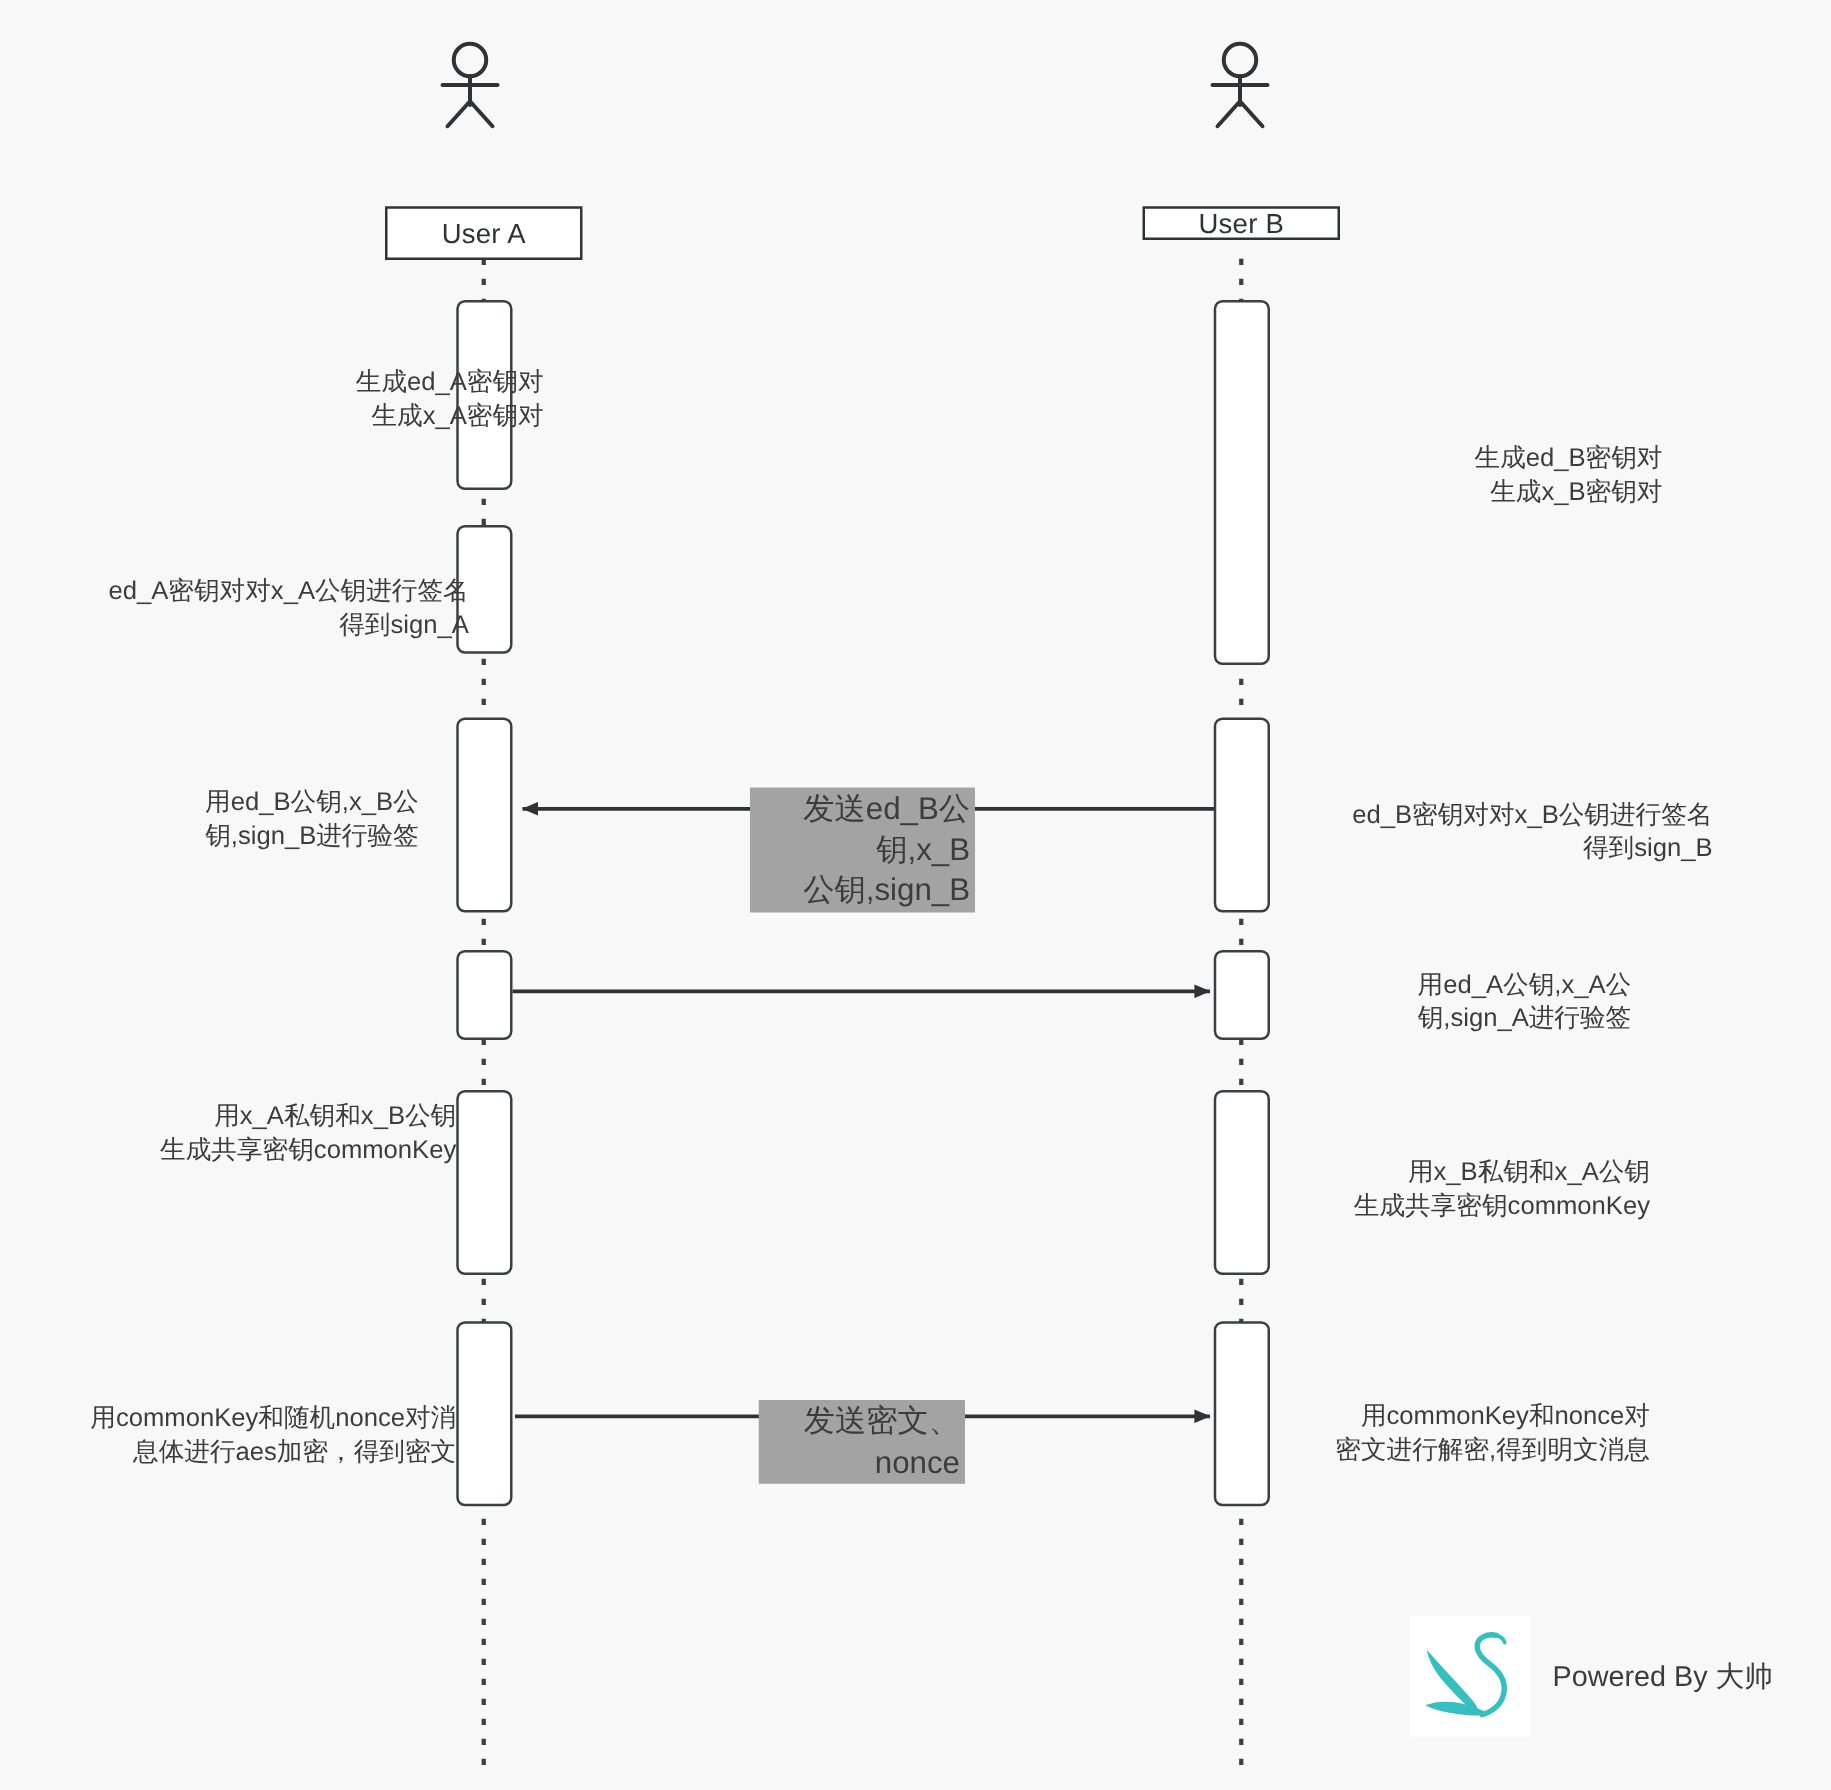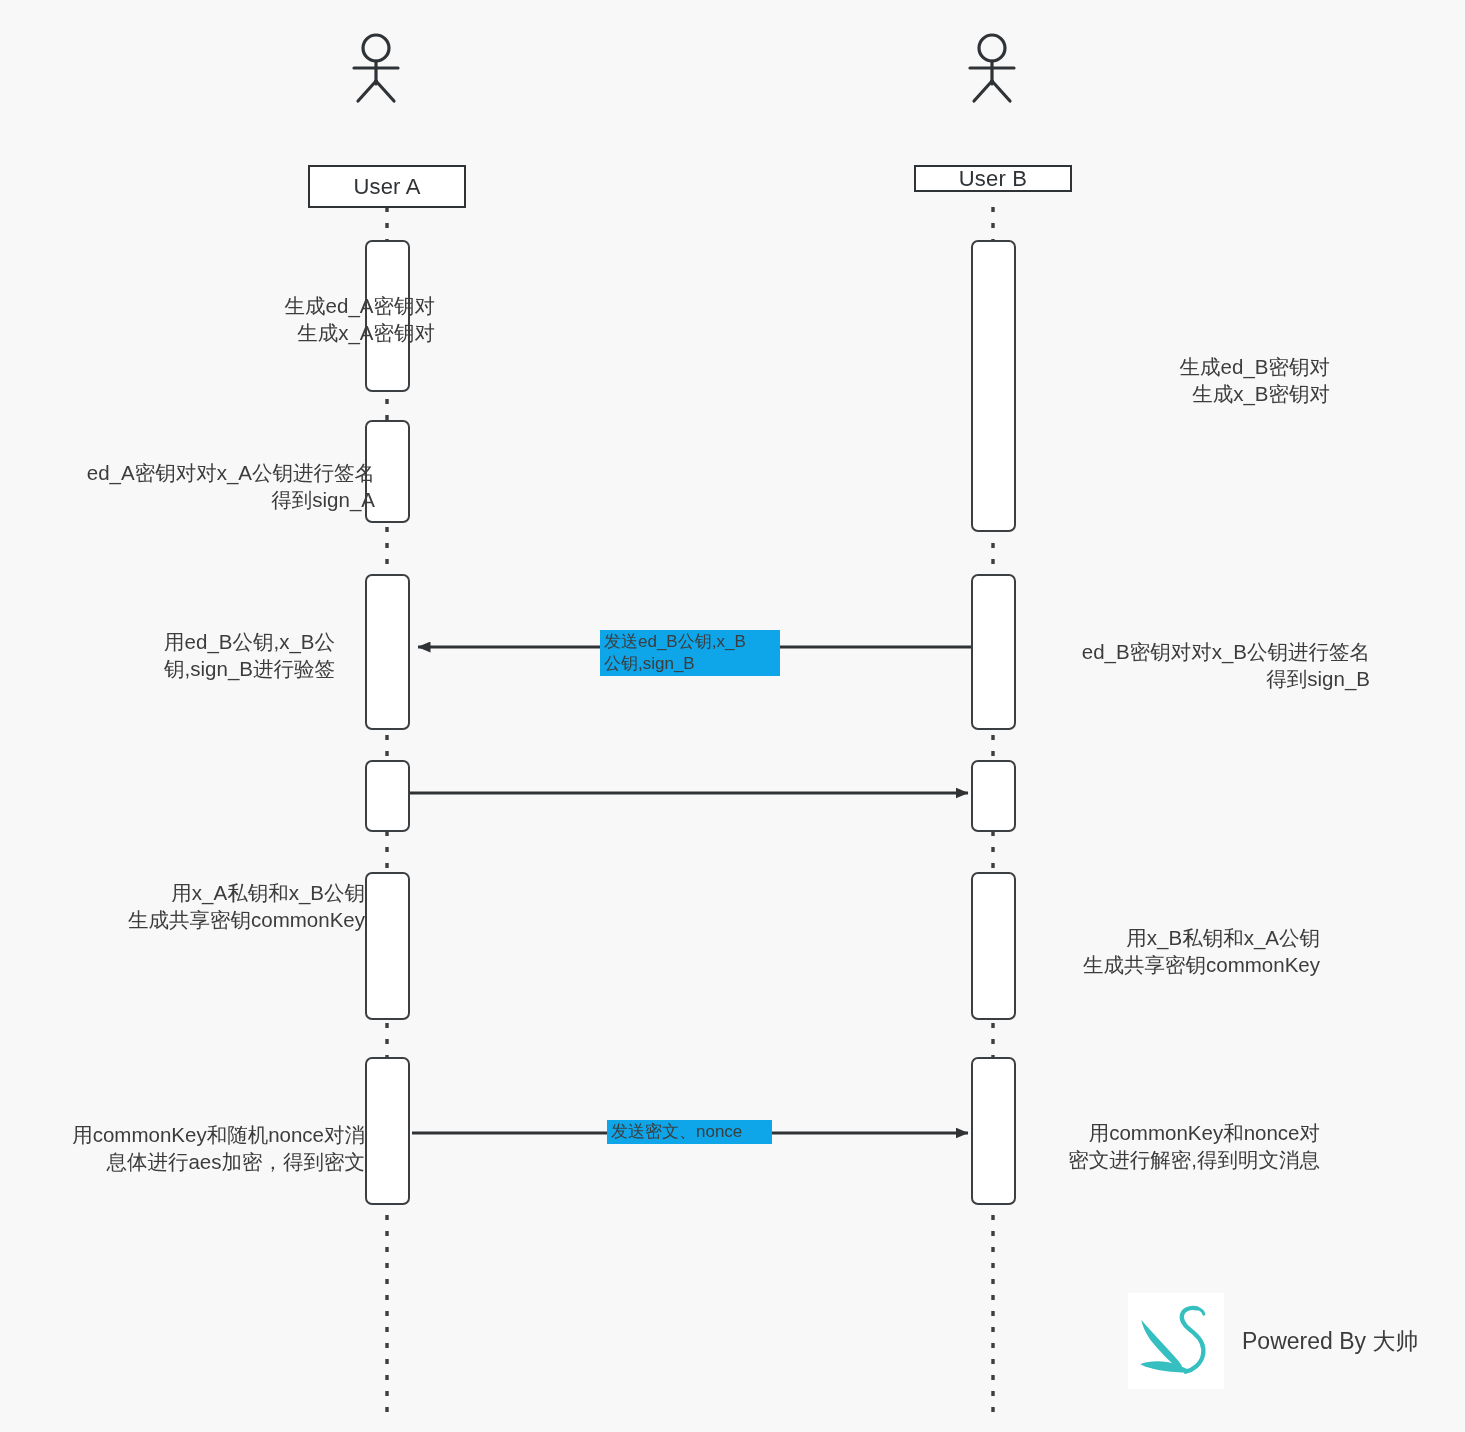--- a/index.html
+++ b/index.html
@@ -53,25 +53,25 @@
     position: absolute;
     font-size: 20.5px;
     line-height: 1.32;
     color: #3c3c3c;
     text-align: right;
     white-space: pre-line;
   }
   
   .msg-label {
     position: absolute;
-    font-size: 17px;
+    font-size: 25px;
     line-height: 1.3;
     color: #3c3c3c;
-    text-align: left;
-    background: #0ea5e9;
+    text-align: right;
+    background: #a3a3a3;
     padding: 1px 4px;
     white-space: pre-line;
     box-sizing: border-box;
   }
   
   .watermark {
     position: absolute;
     display: flex;
     align-items: center;
     gap: 18px;
@@ -162,20 +162,22 @@
 
   <div class="side-label" style="left:25px; top:1121px; width:340px;">用commonKey和随机nonce对消
 息体进行aes加密，得到密文</div>
 
   <div class="side-label" style="left:1030px; top:353px; width:300px;">生成ed_B密钥对
 生成x_B密钥对</div>
 
   <div class="side-label" style="left:1030px; top:638px; width:340px;">ed_B密钥对对x_B公钥进行签名
 得到sign_B</div>
 
+  <div class="side-label" style="left:1045px; top:774px; width:260px;">用ed_A公钥,x_A公
+钥,sign_A进行验签</div>
 
   <div class="side-label" style="left:1030px; top:924px; width:290px;">用x_B私钥和x_A公钥
 生成共享密钥commonKey</div>
 
   <div class="side-label" style="left:1030px; top:1119px; width:290px;">用commonKey和nonce对
 密文进行解密,得到明文消息</div>
 
   <div class="msg-label" style="left:600px; top:630px; width:180px;">发送ed_B公钥,x_B
 公钥,sign_B</div>
 

